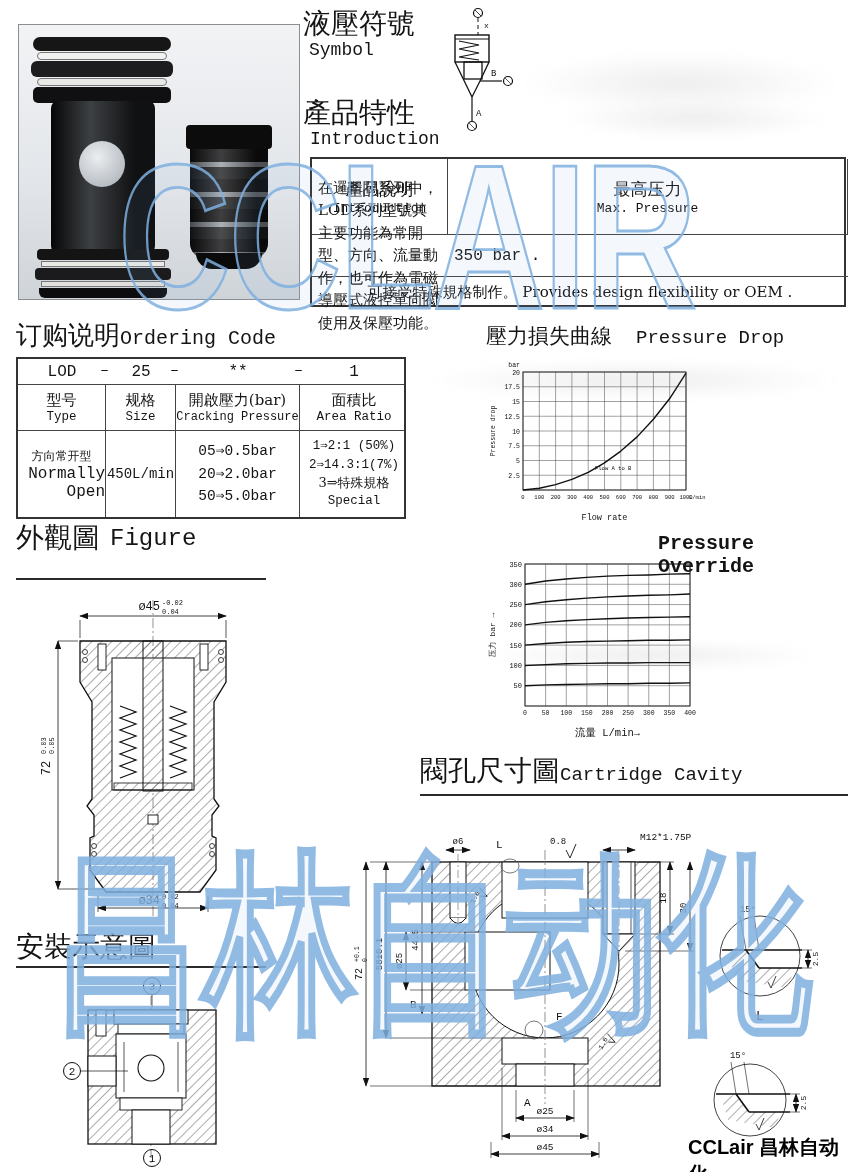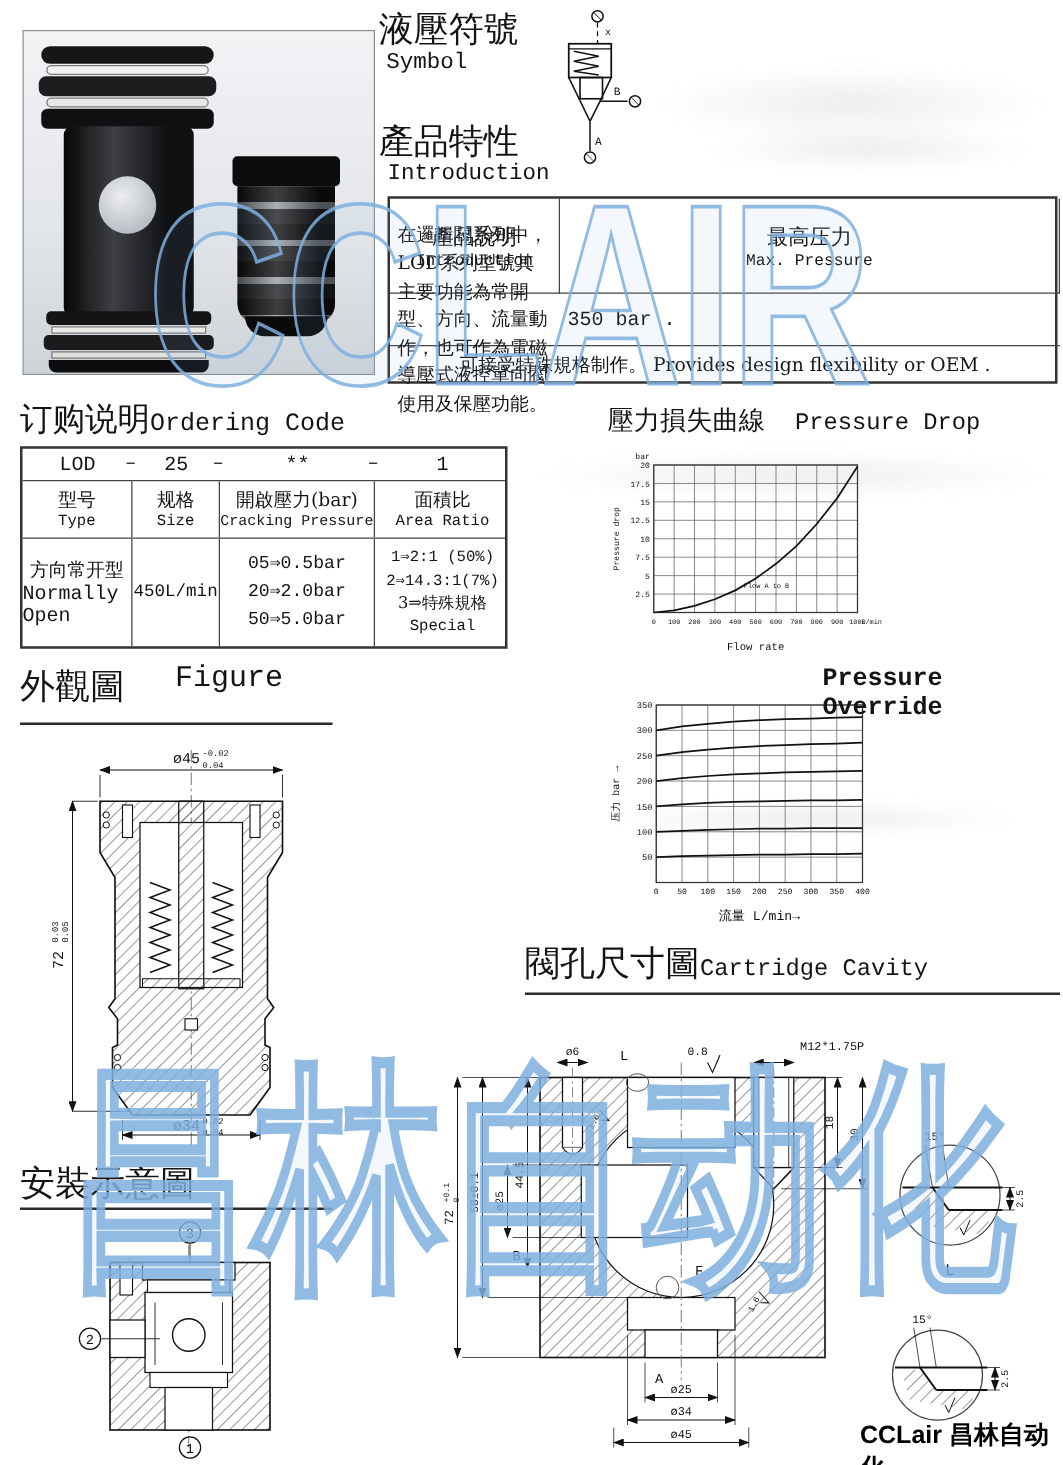--- a/index.html
+++ b/index.html
@@ -25,21 +25,21 @@
   .itable .cell{border-right:1px solid #444;border-bottom:1px solid #444;display:flex;flex-direction:column;
       align-items:center;justify-content:center;text-align:center;padding:2px 6px}
   .itable .cont{align-items:flex-start;text-align:left;justify-content:center}
   .itable .span2{grid-column:1 / span 2;border-right:none;border-bottom:none;flex-direction:row;gap:6px}
   
   .otable{left:16px;top:357px;width:390px;border:2px solid #333;z-index:5}
   .orow1{position:relative;display:grid;grid-template-columns:88px 70px 124px 108px;height:26px;border-bottom:1px solid #444}
   .orow1 .c{display:flex;align-items:center;justify-content:center;font-size:16px}
   .odash{position:absolute;top:3px;font-size:15px}
   .ohead{display:grid;grid-template-columns:88px 70px 124px 108px;height:46px;border-bottom:1px solid #444}
-  .ohead .c,.obody .c{border-right:1px solid #444;display:flex;flex-direction:column;align-items:center;justify-content:center;text-align:left}
+  .ohead .c,.obody .c{border-right:1px solid #444;display:flex;flex-direction:column;align-items:center;justify-content:center;text-align:right}
   .ohead .c:last-child,.obody .c:last-child{border-right:none}
   .obody{display:grid;grid-template-columns:88px 70px 124px 108px;height:86px}
   .hline{display:block}
   .footer{font-weight:bold;font-size:20px;color:#000;font-family:"Liberation Sans",sans-serif;z-index:45}
 </style>
 </head>
 <body>
 
 <svg width="0" height="0" style="position:absolute">
   <defs>
@@ -161,21 +161,21 @@
         <span class="zh" style="font-size:15px">開啟壓力(bar)</span>
       <span class="en" style="font-size:12px">Cracking Pressure</span>
       </div>
     <div class="c">
         <span class="zh" style="font-size:15px">面積比</span>
       <span class="en" style="font-size:12.5px">Area Ratio</span>
       </div>
   </div>
   <div class="obody">
     <div class="c">
-        <span class="zh" style="font-size:15px">方向常开型</span>
+        <span class="zh" style="font-size:12px">方向常开型</span>
       <span class="en" style="font-size:16px">Normally Open</span>
       </div>
     <div class="c">
         <span class="en" style="font-size:14px">450L/min</span>
       </div>
     <div class="c en" style="font-size:14.5px;line-height:1.55">
       <span class="hline">05⇒0.5bar</span>
       <span class="hline">20⇒2.0bar</span>
       <span class="hline">50⇒5.0bar</span>
     </div>
@@ -280,21 +280,21 @@
     <polyline points="42,32.28571428571429 62.625,29.04 83.25,27.011428571428578 103.875,25.38857142857143 124.5,24.171428571428578 145.125,23.359999999999992 165.75,22.954285714285717 186.375,22.14285714285714 207,21.737142857142864" fill="none" stroke="#111" stroke-width="1.4" stroke-linejoin="round"></polyline>
     <polyline points="42,52.57142857142857 62.625,49.731428571428566 83.25,47.70285714285715 103.875,46.08 124.5,44.862857142857145 145.125,44.05142857142858 165.75,43.239999999999995 186.375,42.83428571428572 207,42.02285714285714" fill="none" stroke="#111" stroke-width="1.4" stroke-linejoin="round"></polyline>
     <polyline points="42,72.85714285714286 62.625,70.42285714285714 83.25,68.80000000000001 103.875,67.58285714285715 124.5,66.77142857142857 145.125,65.96000000000001 165.75,65.55428571428571 186.375,65.14857142857144 207,64.74285714285715" fill="none" stroke="#111" stroke-width="1.4" stroke-linejoin="round"></polyline>
     <polyline points="42,93.14285714285714 62.625,91.52000000000001 83.25,90.30285714285714 103.875,89.49142857142857 124.5,89.08571428571429 145.125,88.68 165.75,88.27428571428571 186.375,88.27428571428571 207,87.86857142857143" fill="none" stroke="#111" stroke-width="1.4" stroke-linejoin="round"></polyline>
     <polyline points="42,113.42857142857143 62.625,112.61714285714287 83.25,111.80571428571429 103.875,111.39999999999999 124.5,110.99428571428571 145.125,110.99428571428571 165.75,110.58857142857143 186.375,110.58857142857143 207,110.58857142857143" fill="none" stroke="#111" stroke-width="1.4" stroke-linejoin="round"></polyline>
     <polyline points="42,133.71428571428572 62.625,132.90285714285716 83.25,132.49714285714285 103.875,132.0914285714286 124.5,131.68571428571428 145.125,131.68571428571428 165.75,131.28 186.375,131.28 207,130.87428571428572" fill="none" stroke="#111" stroke-width="1.4" stroke-linejoin="round"></polyline>
     <text x="12" y="83" font-size="8" text-anchor="middle" transform="rotate(-90 12 83)">压力 bar →</text>
     <text x="124.5" y="184" font-size="10.5" text-anchor="middle">流量 L/min→</text>
   </svg>
 
-<div class="abs" style="left:16px;top:530px;display:flex;gap:40px;align-items:flex-start">
+<div class="abs" style="left:16px;top:519px;display:flex;gap:10px;align-items:center">
   <span class="zh" style="font-size:28px">外觀圖</span>
   <span class="en" style="font-size:24px">Figure</span>
 </div>
 <div class="rule" style="left:16px;top:578px;width:250px"></div>
 
 <svg class="abs" style="left:28px;top:586px" width="255" height="335" viewBox="0 0 255 335">
   <line x1="125" y1="14" x2="125" y2="330" stroke="#777" stroke-width=".8" stroke-dasharray="10 3 2 3"></line>
   <polygon points="52,55 198,55 198,96 186,116 186,213 191,220 184,229 184,250 188,252 188,284 172,306 78,306 62,284 62,252 66,250 66,229 59,220 64,213 64,116 52,96" fill="url(#hatch)" stroke="#111" stroke-width="1.3"></polygon>
   <rect x="84" y="72" width="82" height="132" fill="#fff" stroke="#111" stroke-width="1"></rect>
   <rect x="70" y="58" width="8" height="26" fill="#fff" stroke="#111" stroke-width=".9"></rect>

